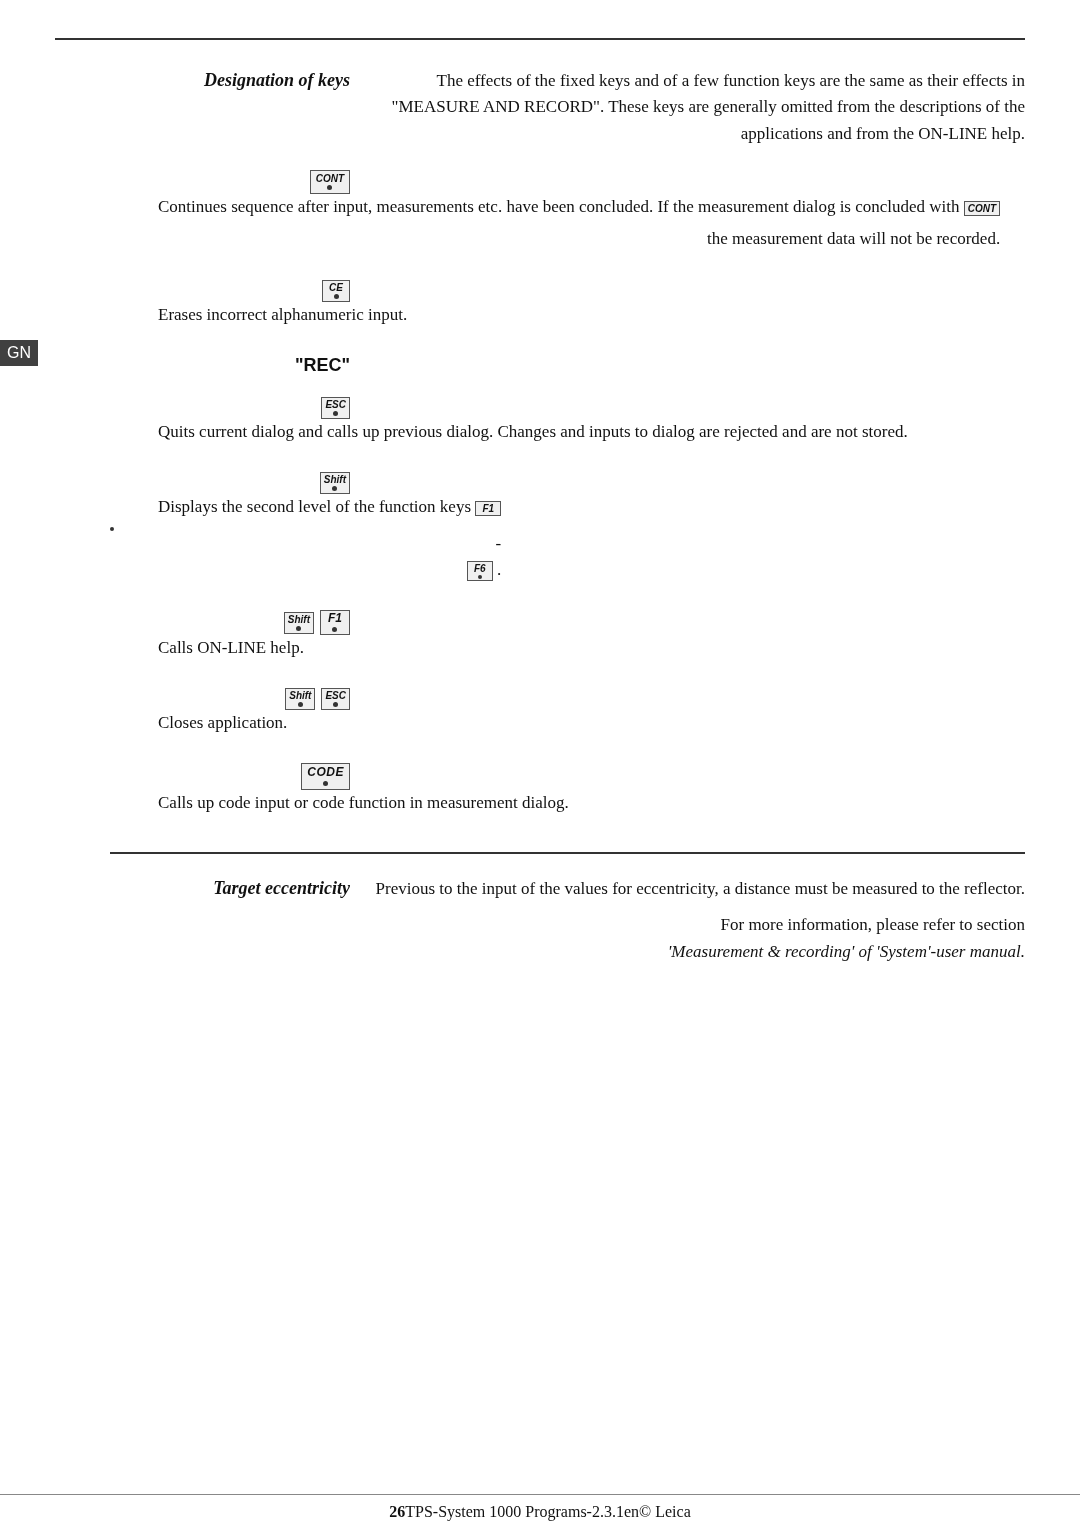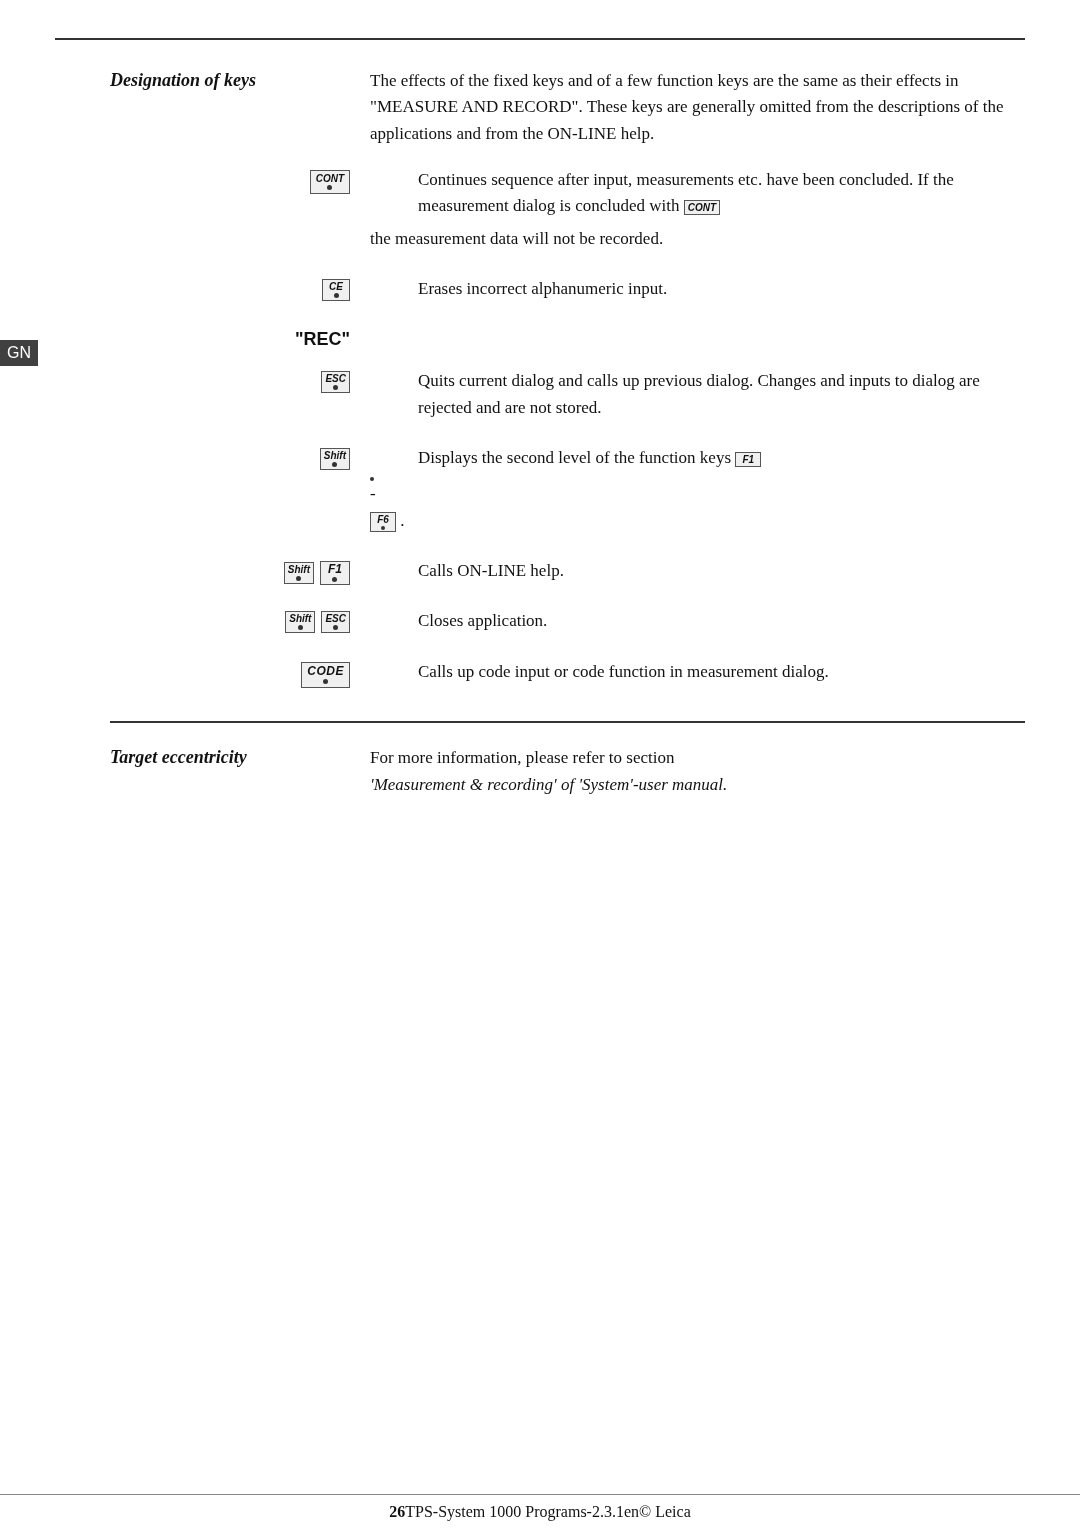--- a/index.html
+++ b/index.html
@@ -50,20 +50,21 @@
       color: #fff;
       font-weight: normal;
       font-size: 16px;
       padding: 4px 7px;
       font-family: Arial, sans-serif;
     }
 
     .main-content {
       flex: 1;
       padding-top: 18px;
+      text-align: right;
     }
 
     
     .section {
       display: flex;
       margin-bottom: 0;
       padding: 10px 0;
     }
 
     .section-label {
@@ -124,20 +125,21 @@
     .key-btn-large {
       min-width: 36px;
       padding: 2px 5px;
     }
 
     
     .key-row {
       display: flex;
       align-items: flex-start;
       margin-bottom: 18px;
+      flex-direction: column;
     }
 
     .key-cell {
       width: 260px;
       flex-shrink: 0;
       display: flex;
       align-items: center;
       justify-content: flex-end;
       padding-right: 20px;
       padding-top: 3px;
@@ -345,20 +347,21 @@
         </div>
       </div>
 
       <div class="section-separator"></div>
 
       <div class="section" style="padding-top: 22px;">
         <div class="section-label">
           <span class="section-label-text">Target eccentricity</span>
         </div>
         <div class="section-body">
+          <p>Previous to the input of the values for eccentricity, a distance must be measured to the reflector.</p>
           <p>
             <span>For more information, please refer to section</span><br>
             <em>'Measurement &amp; recording' of 'System'-user manual.</em>
           </p>
         </div>
       </div>
 
     </div>
   </div>
 

